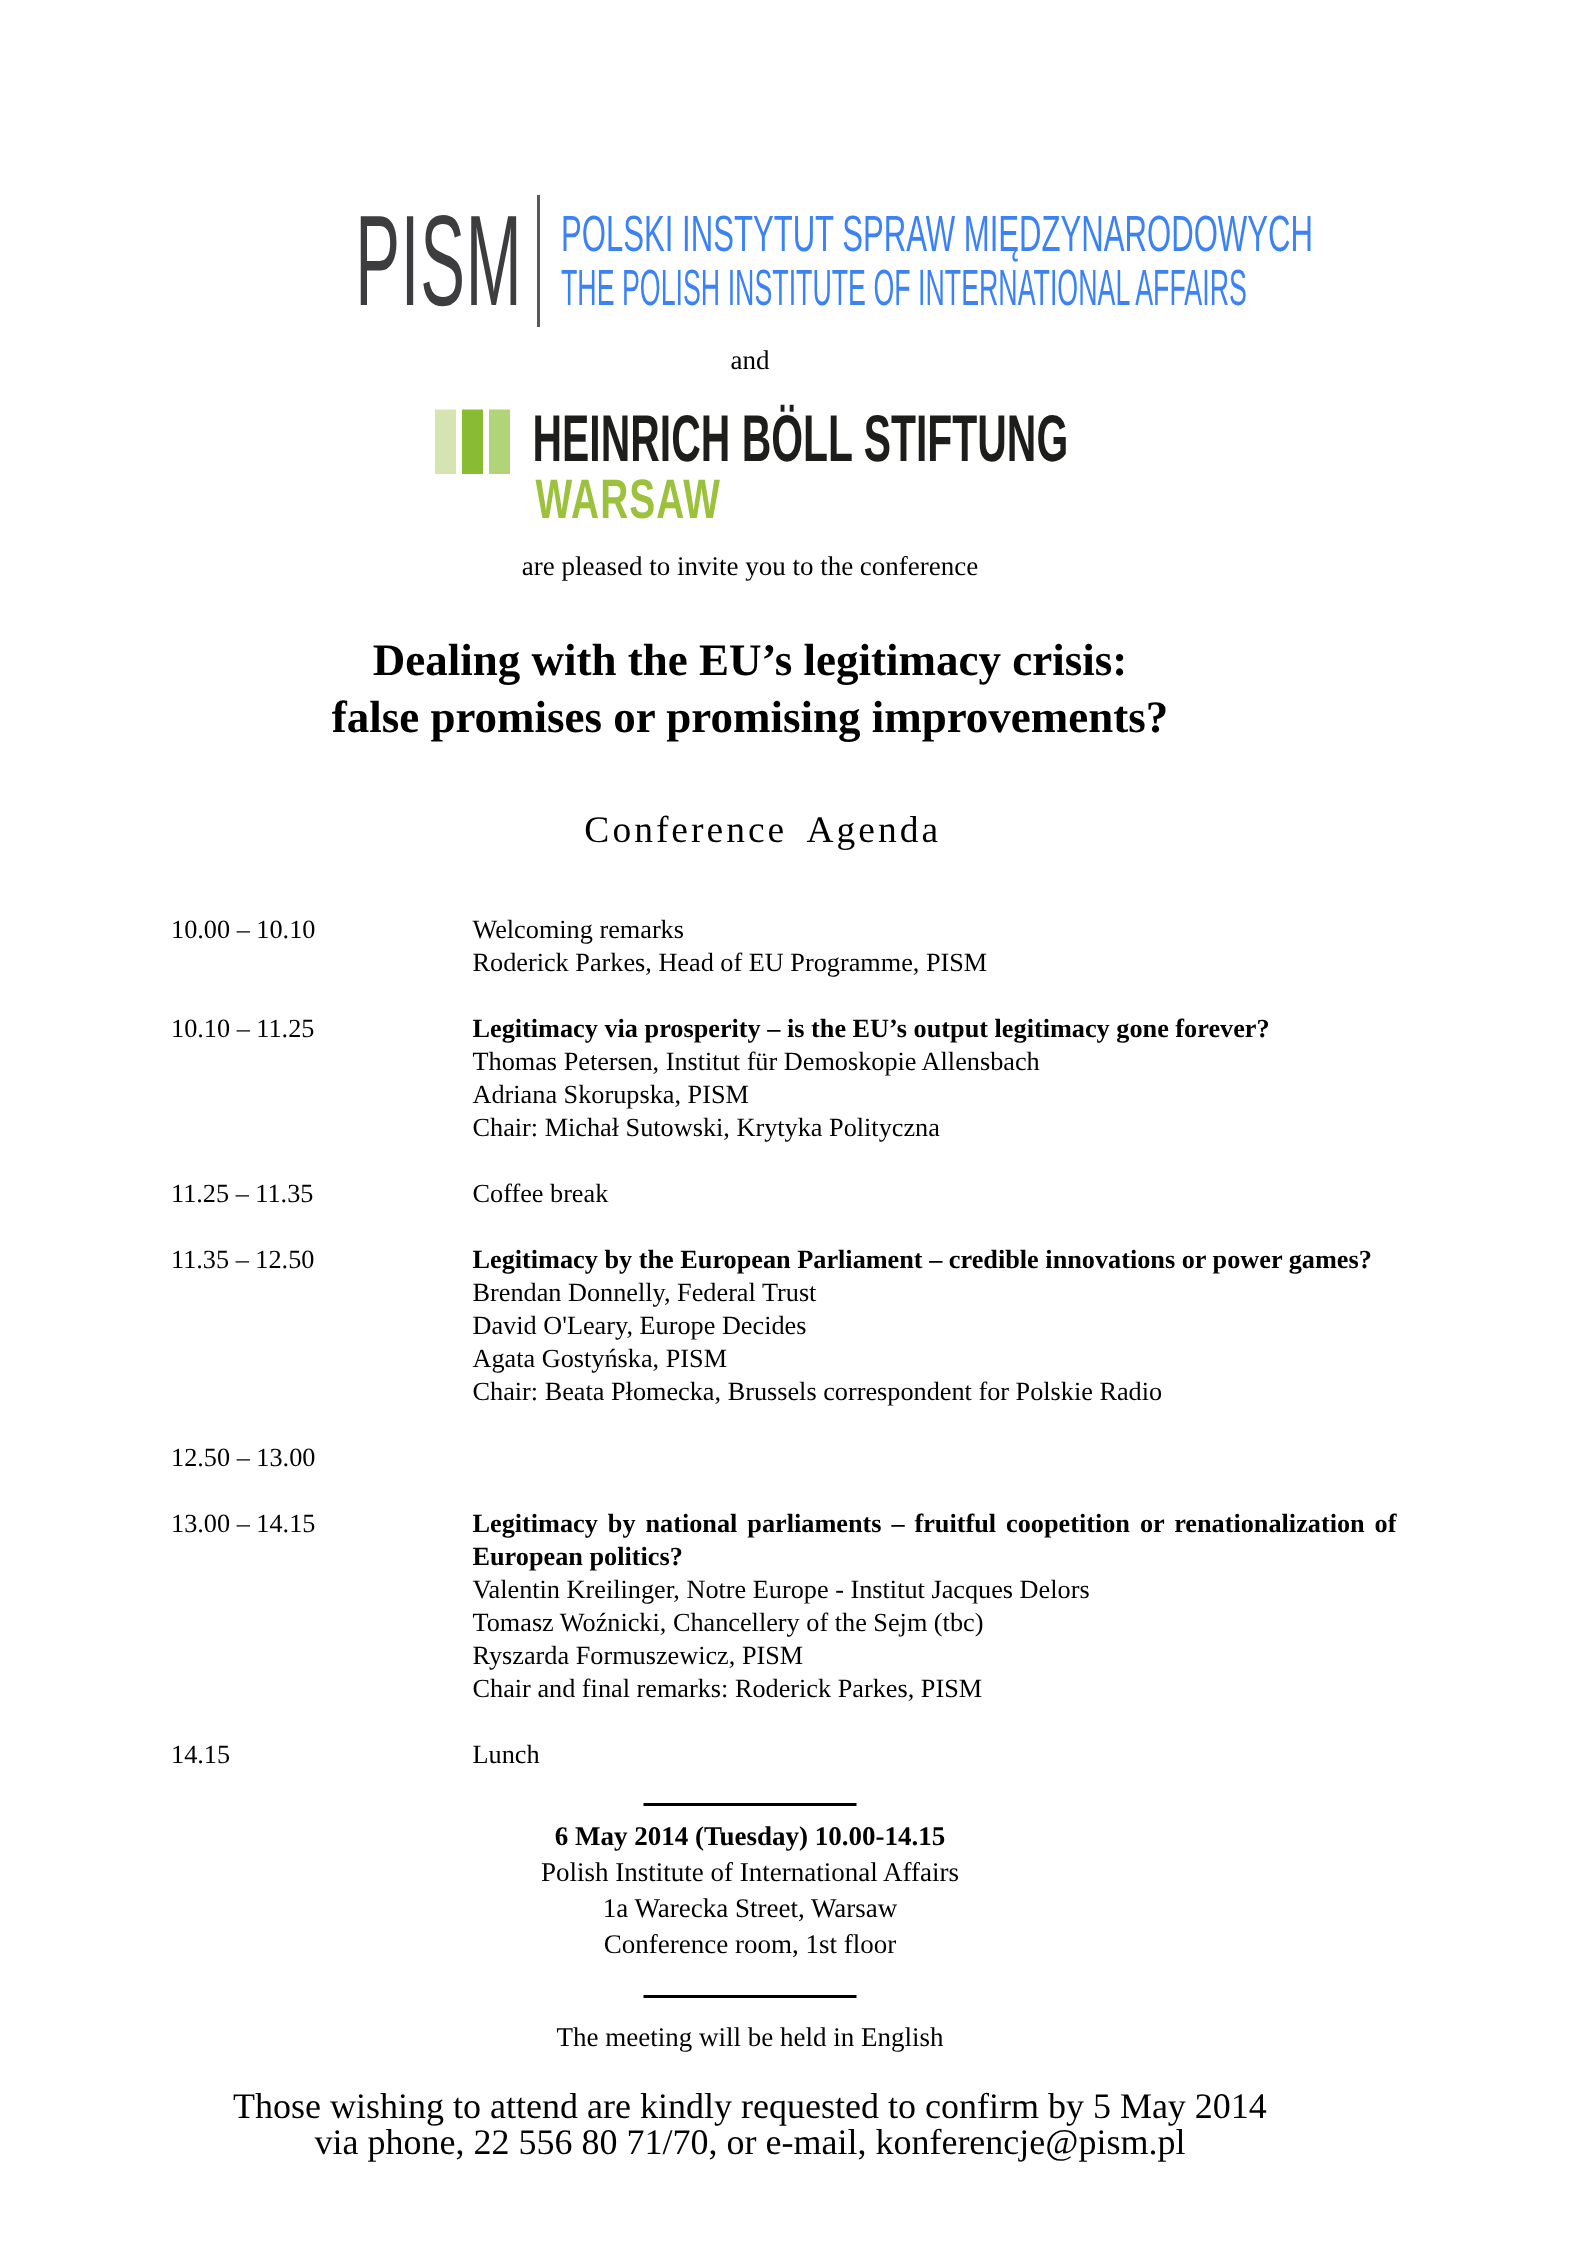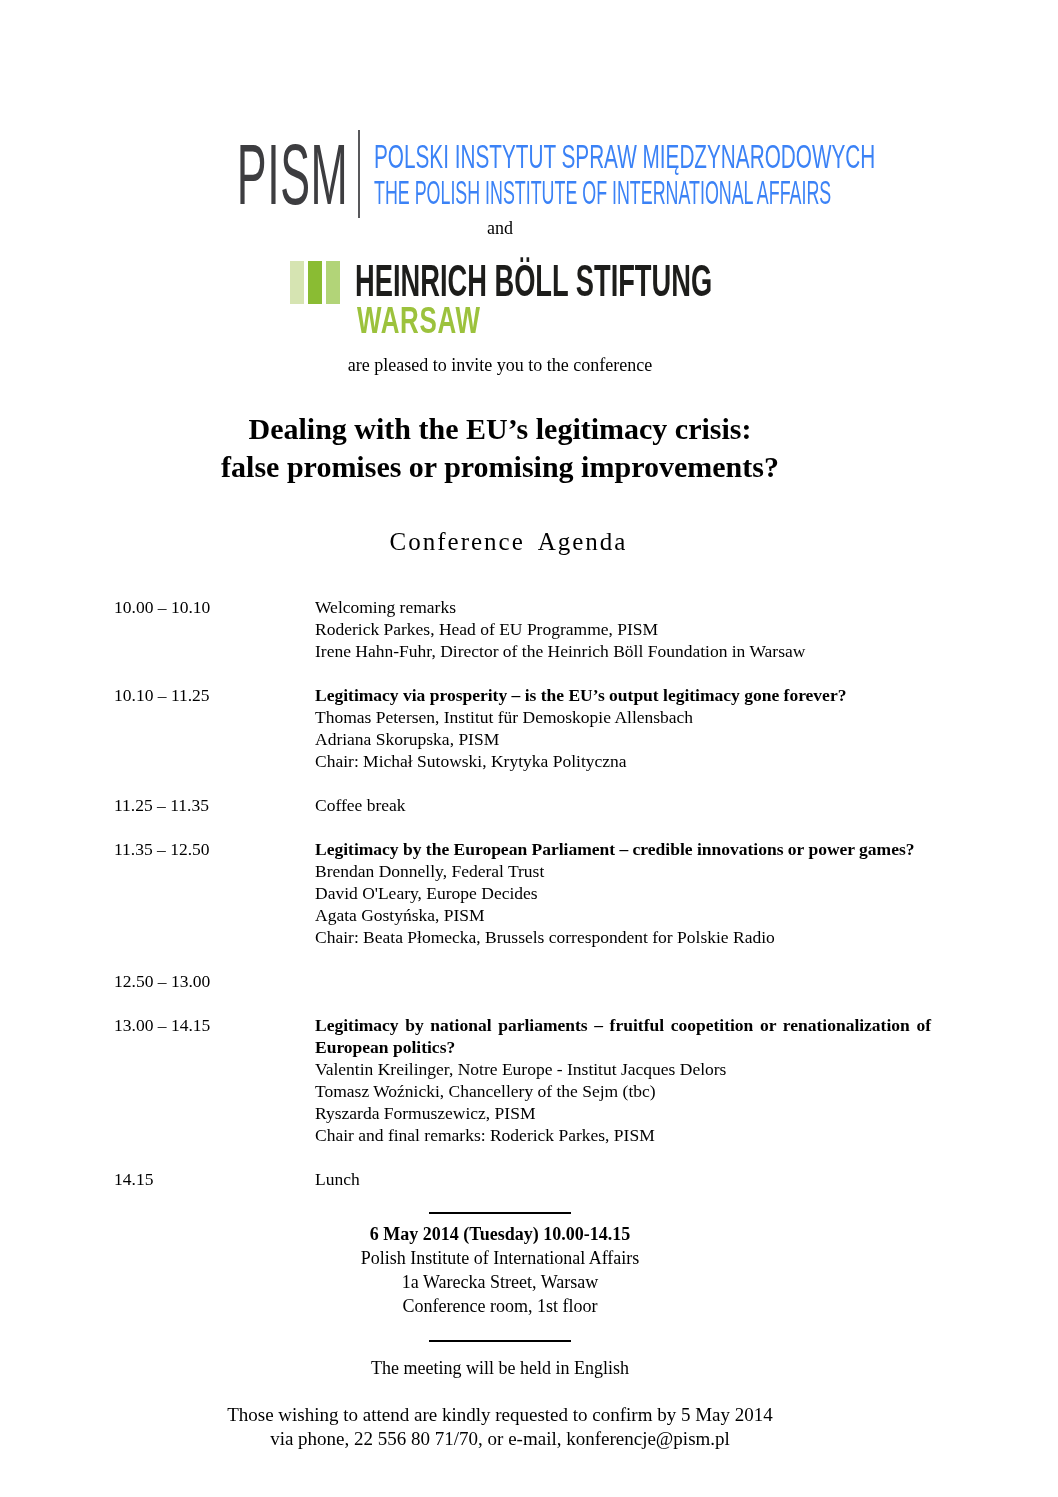--- a/index.html
+++ b/index.html
@@ -47,21 +47,21 @@
     font-family: "Liberation Sans", sans-serif;
     color: #3b82f6;
     font-size: 34px;
     line-height: 36px;
     white-space: nowrap;
   }
   .pism-names .l1 { display: inline-block; transform: scaleX(0.61); transform-origin: left center; }
   .pism-names .l2 { display: inline-block; transform: scaleX(0.525); transform-origin: left center; }
 
   
-  .and-line { text-align: center; font-size: 18px; }
+  .and-line { text-align: center; font-size: 18px; margin-top: 12px; }
 
   
   .hbs-logo { width: 420px; margin: 20px auto 0 auto; }
   .hbs-row { display: flex; align-items: flex-start; }
   .hbs-bars { display: flex; margin-top: 2px; }
   .hbs-bar { width: 14px; height: 43px; margin-right: 4px; }
   .hbs-name {
     font-family: "Liberation Sans", sans-serif;
     font-weight: bold;
     font-size: 44px;
@@ -114,21 +114,21 @@
 
   
   .rule { width: 142px; border-top: 2px solid #000; margin: 0 auto; }
   .rule-top { margin-top: 6px; }
   .rule-bottom { margin-top: 22px; }
   .venue { text-align: center; font-size: 18px; line-height: 24px; margin-top: 8px; }
   .venue .date { font-weight: bold; }
 
   
   .language-note { text-align: center; font-size: 18px; margin-top: 16px; }
-  .rsvp { text-align: center; font-size: 19px; line-height: 24px; margin-top: 24px; }
+  .rsvp { text-align: center; font-size: 24px; line-height: 24px; margin-top: 24px; }
 </style>
 </head>
 <body>
 
 <div class="doc">
 
   <div class="pism-logo">
     <span class="pism-acronym">PISM</span>
     <span class="pism-divider"></span>
     <div class="pism-names">
@@ -160,21 +160,20 @@
 
   <div class="agenda-heading">Conference Agenda</div>
 
   <div class="agenda">
 
     <div class="agenda-row">
       <div class="agenda-time">10.00 – 10.10</div>
       <div class="agenda-body">
         <div class="agenda-title">Welcoming remarks</div>
         <div class="agenda-line">Roderick Parkes, Head of EU Programme, PISM</div>
-        <div class="agenda-line">Irene Hahn-Fuhr, Director of the Heinrich Böll Foundation in Warsaw</div>
       </div>
     </div>
 
     <div class="agenda-row bold">
       <div class="agenda-time">10.10 – 11.25</div>
       <div class="agenda-body">
         <div class="agenda-title">Legitimacy via prosperity – is the EU’s output legitimacy gone forever?</div>
         <div class="agenda-line">Thomas Petersen, Institut für Demoskopie Allensbach</div>
         <div class="agenda-line">Adriana Skorupska, PISM</div>
         <div class="agenda-line">Chair: Michał Sutowski, Krytyka Polityczna</div>

